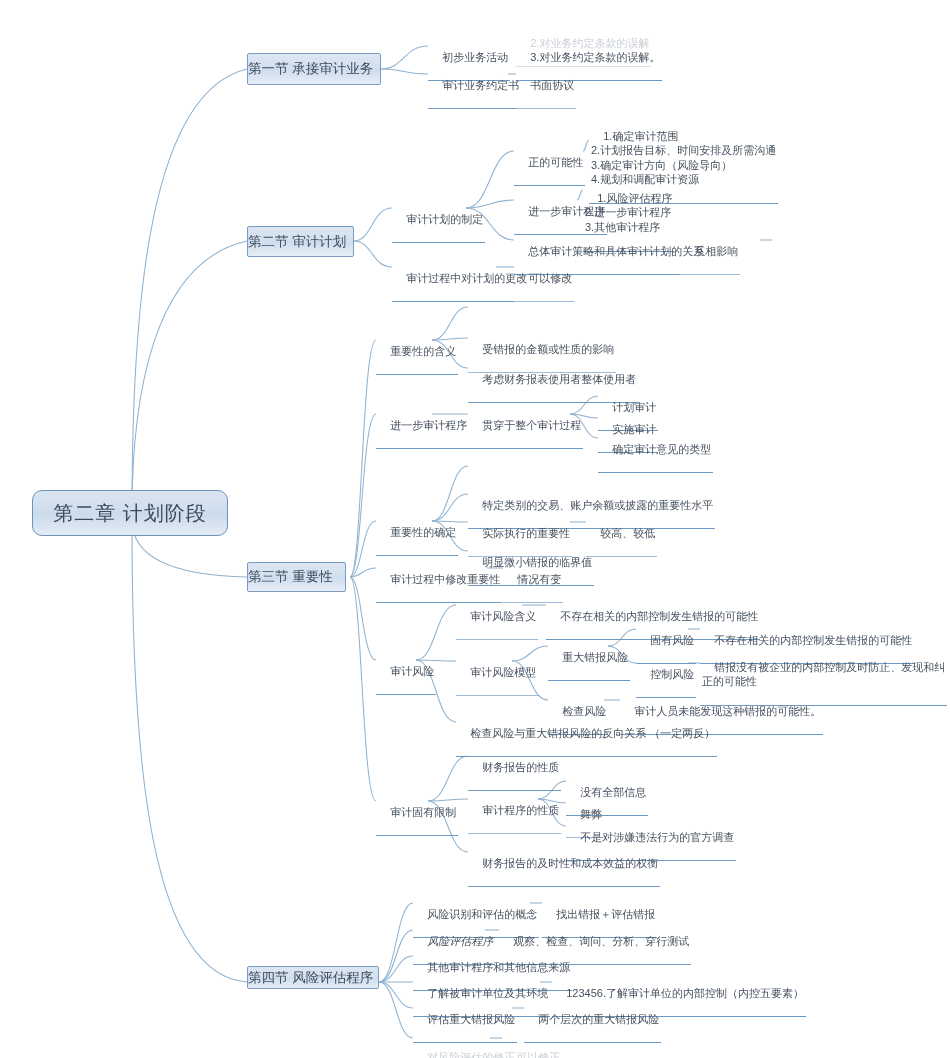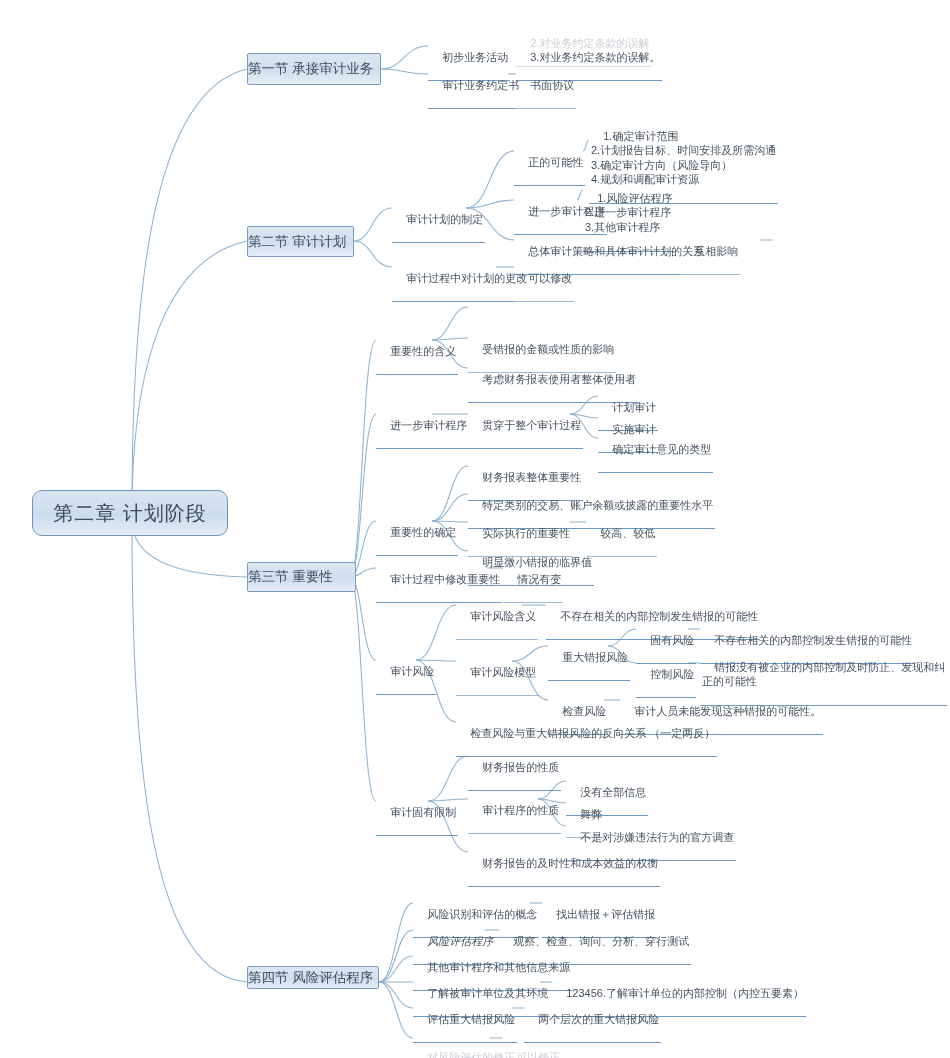--- a/index.html
+++ b/index.html
@@ -147,21 +147,21 @@
   </div>
 
   <div class="sec-node" style="left:247px;top:53px;width:134px;height:32px;">
     <span>第一节  承接审计业务</span>
   </div>
 
   <div class="sec-node" style="left:247px;top:226px;width:107px;height:31px;">
     <span>第二节 审计计划</span>
   </div>
 
-  <div class="sec-node" style="left:247px;top:562px;width:109px;height:30px;">
+  <div class="sec-node" style="left:247px;top:562px;width:99px;height:30px;">
     <span>第三节 重要性</span>
   </div>
 
   <div class="sec-node" style="left:247px;top:966px;width:132px;height:23px;">
     <span>第四节 风险评估程序</span>
   </div>
 
   <div class="topic faded" style="left:516px;top:22px;">
     <span>2.对业务约定条款的误解</span>
   </div>
@@ -253,23 +253,20 @@
   </div>
 
   <div class="topic" style="left:598px;top:428px;">
     <span>确定审计意见的类型</span>
   </div>
 
   <div class="topic" style="left:376px;top:511px;">
     <span>重要性的确定</span>
   </div>
 
-  <div class="topic" style="left:468px;top:456px;">
-    <span>财务报表整体重要性</span>
-  </div>
 
   <div class="topic" style="left:468px;top:484px;">
     <span>特定类别的交易、账户余额或披露的重要性水平</span>
   </div>
 
   <div class="topic thin" style="left:468px;top:512px;">
     <span>实际执行的重要性</span>
   </div>
 
   <div class="topic thin" style="left:586px;top:512px;">

